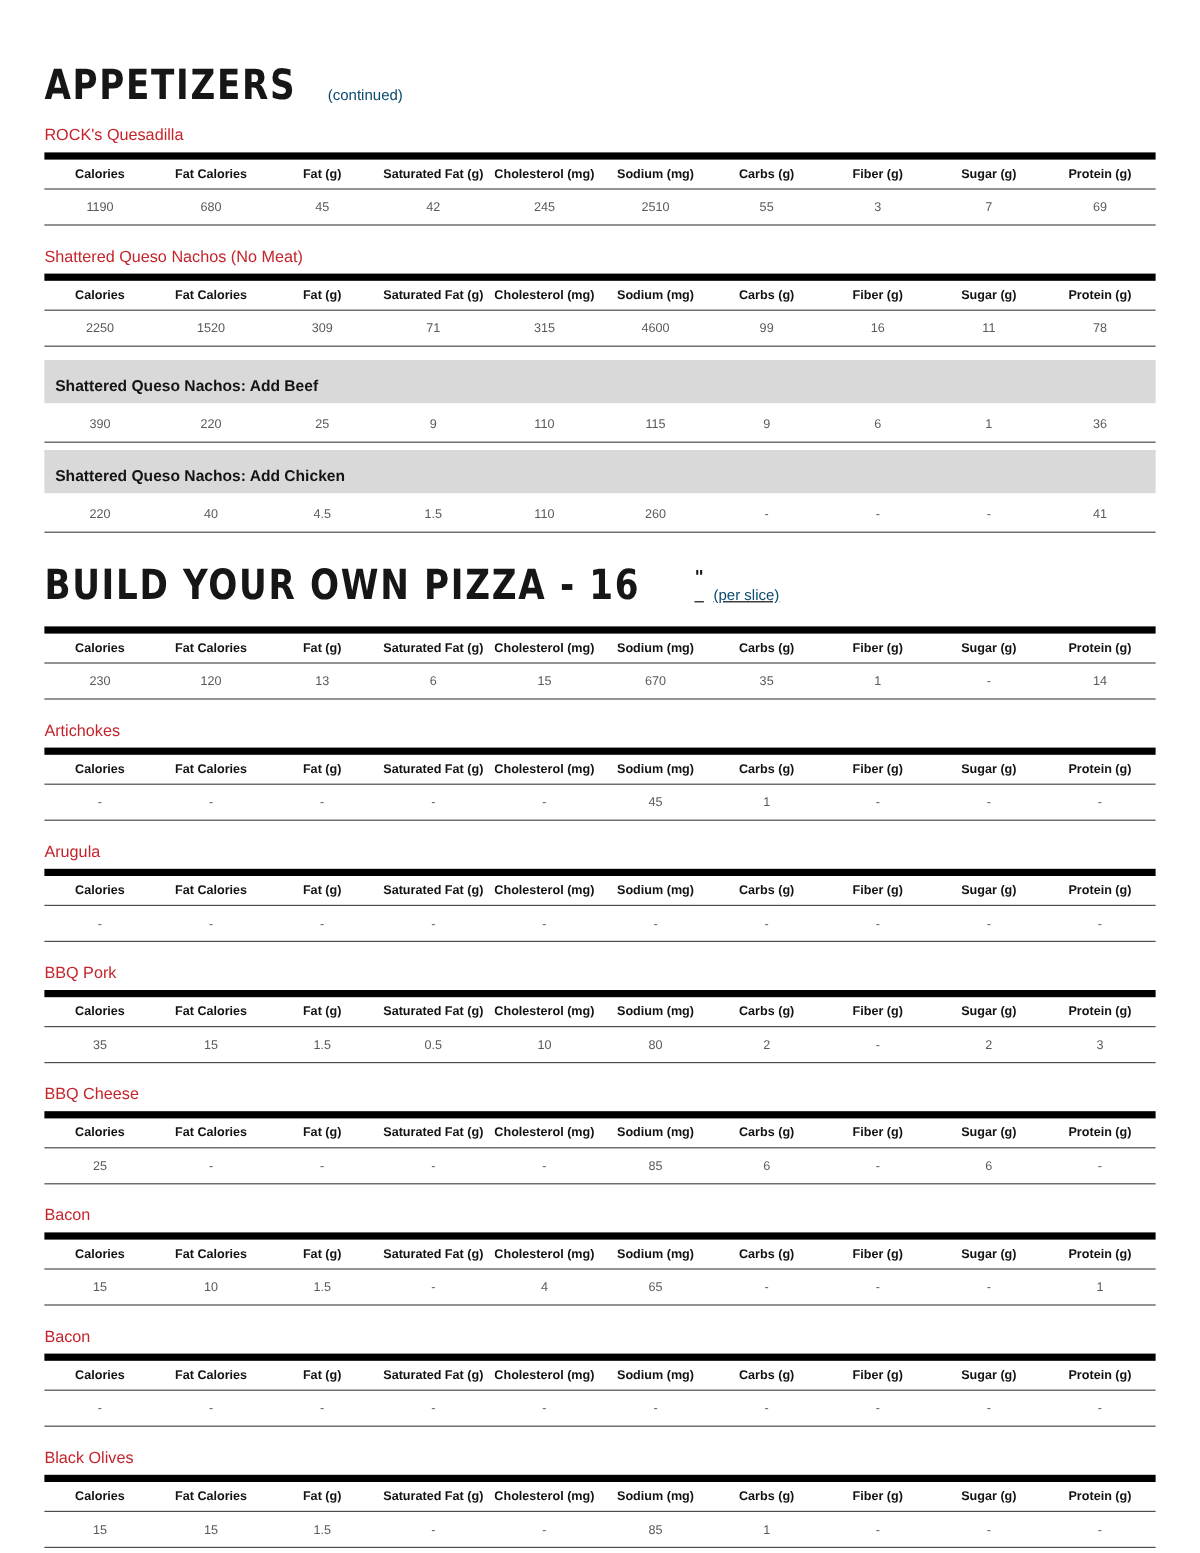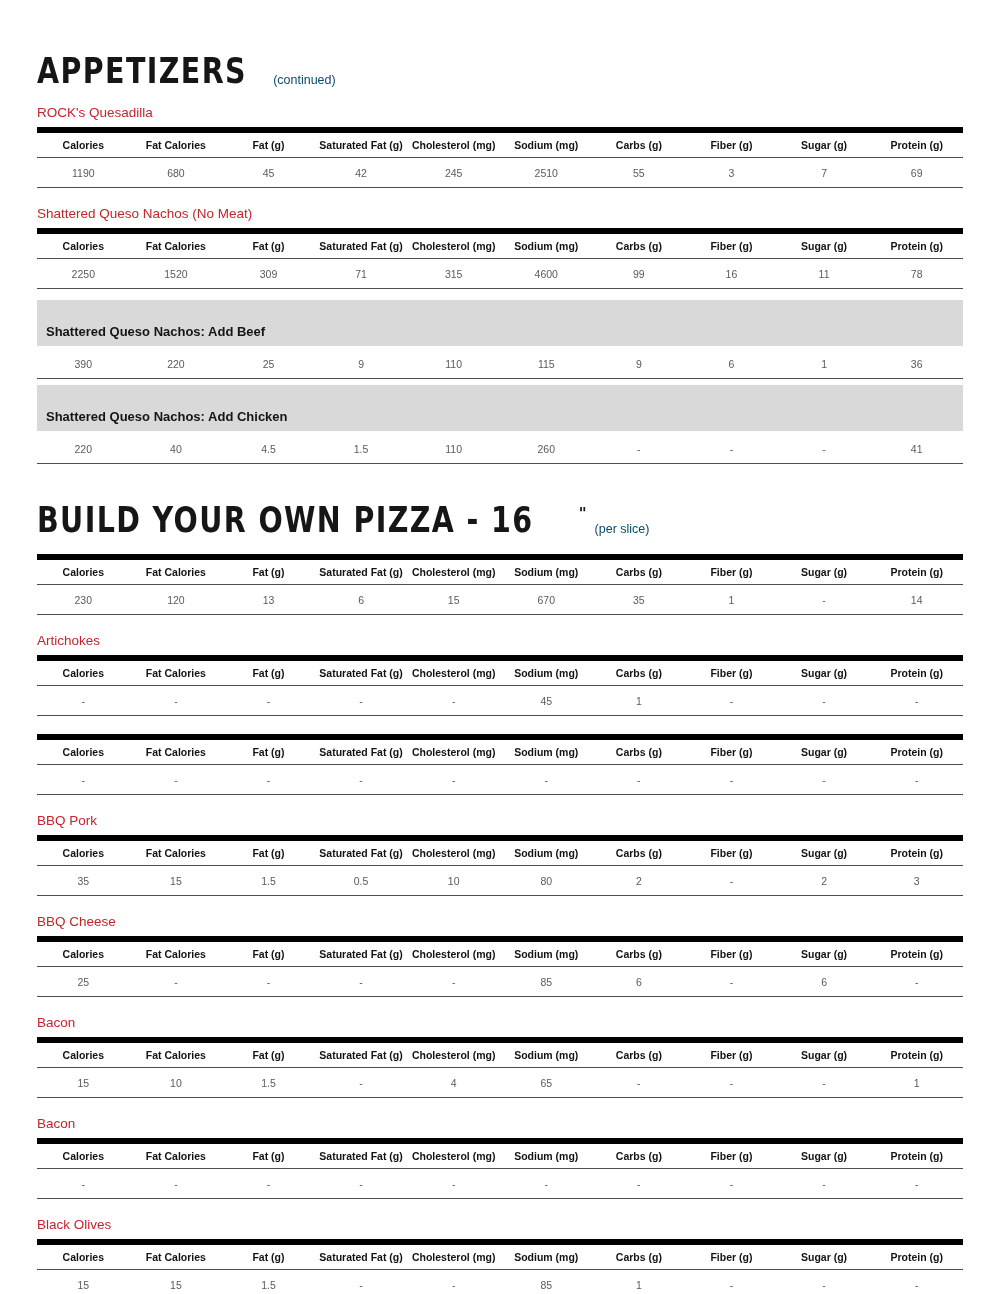--- a/index.html
+++ b/index.html
@@ -12,21 +12,21 @@
     margin: 0 auto;
     background: #fff;
     padding: 30px 37px 48px 37px;
   }
 
   .section-heading {
     margin: 0 0 16px 0;
     white-space: nowrap;
     line-height: 1;
   }
-  .section + .section .section-heading { margin-top: 43px; }
+  .section + .section .section-heading { margin-top: 30px; text-decoration: underline; }
   .section:first-child .section-heading { margin-top: 28px; }
 
   .heading-big {
     display: inline-block;
     font-family: "DejaVu Sans", sans-serif;
     font-weight: 700;
     font-size: 31px;
     letter-spacing: 1.5px;
     color: #161616;
     transform: scale(0.92, 1.12);
@@ -55,21 +55,21 @@
     font-weight: 400;
     font-size: 13.5px;
     margin: 0 0 7px 0;
   }
 
   .item-banner {
     background: var(--banner-gray, #d9d9d9);
     color: #151515;
     font-weight: 700;
     font-size: 13px;
-    padding: 24px 9px 7px;
+    padding: 14px 9px 7px;
     margin-bottom: 3px;
   }
 
   .cols { display: flex; width: 100%; }
   .cell { flex: 1 1 0; text-align: center; min-width: 0; }
 
   .header-row {
     border-top: 6px solid #000000;
     border-bottom: 1px solid #4d4d4d;
   }
@@ -228,20 +228,21 @@
             <div class="cell vcell">-</div>
             <div class="cell vcell">-</div>
             <div class="cell vcell">45</div>
             <div class="cell vcell">1</div>
             <div class="cell vcell">-</div>
             <div class="cell vcell">-</div>
             <div class="cell vcell">-</div>
           </div>
         </div>
         <div class="item">
+          <div class="item-name">Arugula</div>
           <div class="cols header-row">
             <div class="cell hcell">Calories</div>
             <div class="cell hcell">Fat Calories</div>
             <div class="cell hcell">Fat (g)</div>
             <div class="cell hcell">Saturated Fat (g)</div>
             <div class="cell hcell">Cholesterol (mg)</div>
             <div class="cell hcell">Sodium (mg)</div>
             <div class="cell hcell">Carbs (g)</div>
             <div class="cell hcell">Fiber (g)</div>
             <div class="cell hcell">Sugar (g)</div>

